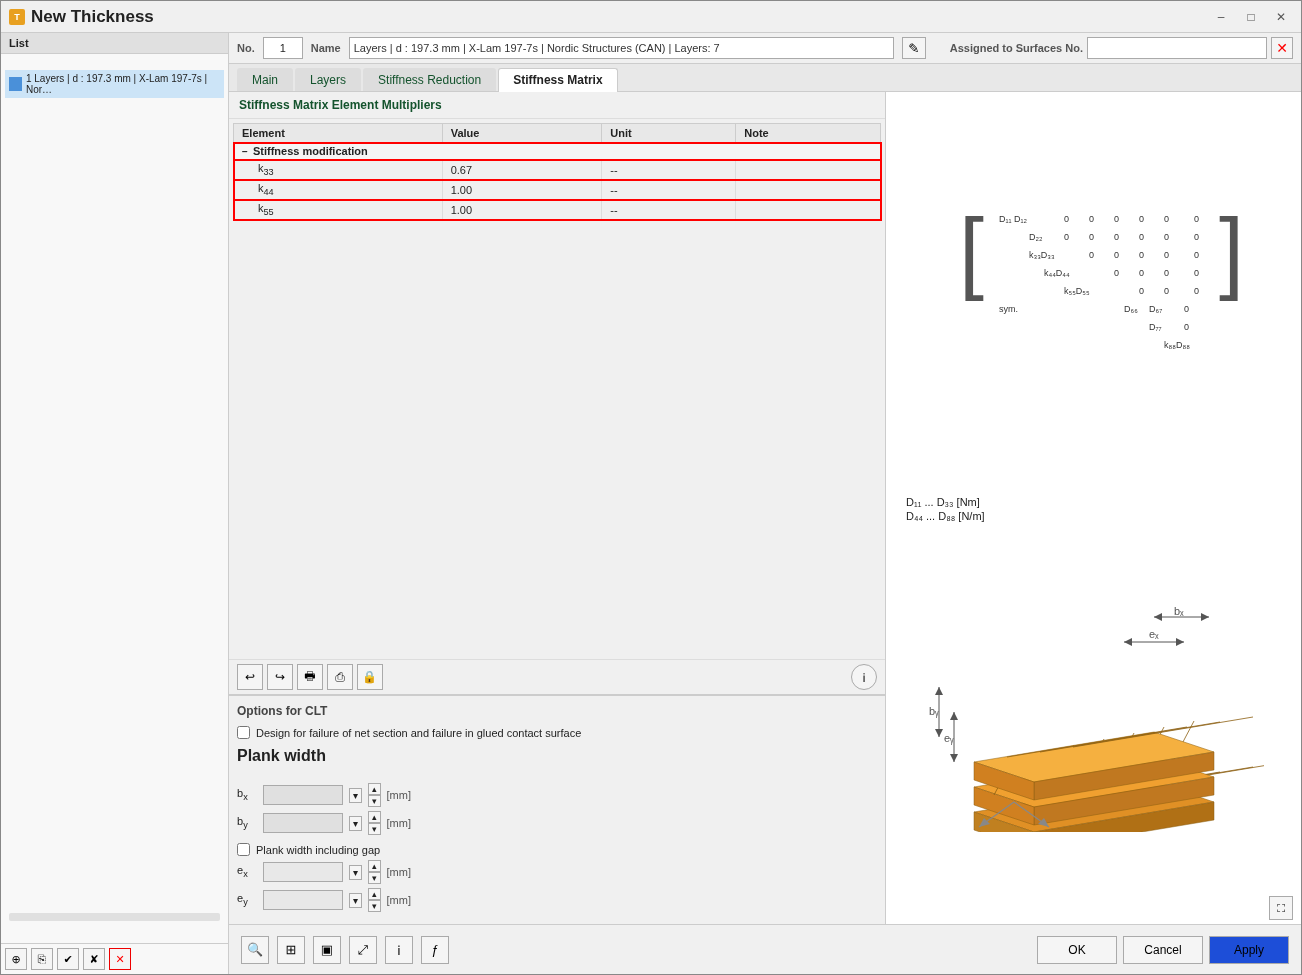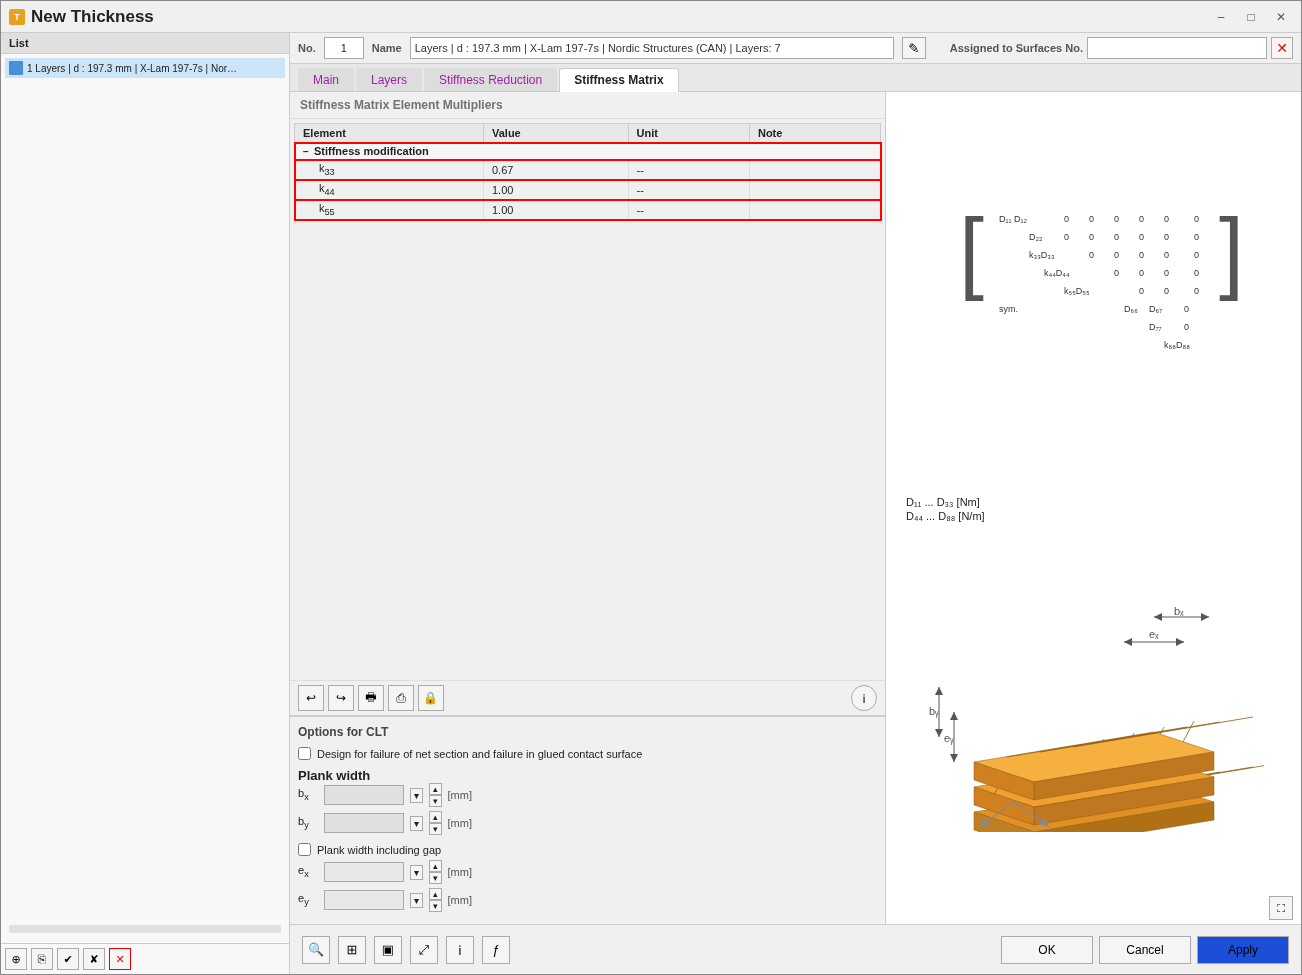--- a/index.html
+++ b/index.html
@@ -8,21 +8,21 @@
     .window { width: 1302px; height: 975px; background: #f0f0f0; display: flex; flex-direction: column; border: 1px solid #888; }
 
     .title-bar { height: 32px; background: #f0f0f0; border-bottom: 1px solid #ccc; display: flex; align-items: center; padding: 0 8px; gap: 6px; }
     .title-bar-icon { width: 16px; height: 16px; background: #e8a020; border-radius: 2px; display: flex; align-items: center; justify-content: center; font-size: 9px; color: white; font-weight: bold; }
     .title-bar-title { flex: 1; font-size: 17px; font-weight: 600; }
     .title-bar-btn { width: 24px; height: 24px; border: none; background: none; cursor: pointer; font-size: 12px; display: flex; align-items: center; justify-content: center; color: #555; }
 
     .main-area { display: flex; flex: 1; overflow: hidden; }
 
     
-    .list-panel { width: 289px; background: #f8f8f8; border-right: 1px solid #ccc; display: flex; flex-direction: column; }
+    .list-panel { width: 228px; background: #f8f8f8; border-right: 1px solid #ccc; display: flex; flex-direction: column; gap: 12px; }
     .list-header { background: #e0e0e0; padding: 4px 8px; font-size: 11px; font-weight: 600; border-bottom: 1px solid #ccc; }
     .list-content { flex: 1; overflow-y: auto; padding: 4px; }
     .list-item { display: flex; align-items: center; gap: 4px; padding: 3px 4px; font-size: 11px; cursor: pointer; }
     .list-item.selected { background: #cce4f7; }
     .list-item-icon { width: 14px; height: 14px; background: #4a90d9; display: inline-block; }
     .list-bottom { border-top: 1px solid #ccc; padding: 4px; display: flex; gap: 4px; align-items: center; }
     .list-bottom-btn { width: 22px; height: 22px; border: 1px solid #aaa; background: #f5f5f5; cursor: pointer; display: flex; align-items: center; justify-content: center; font-size: 11px; }
     .list-bottom-btn.delete { color: red; border-color: #e00; }
 
     
@@ -35,30 +35,30 @@
     .header-name-label { font-size: 11px; color: #555; font-weight: 600; }
     .header-name-input { flex: 1; height: 22px; border: 1px solid #aaa; background: white; padding: 0 4px; font-size: 11px; display: flex; align-items: center; }
     .header-edit-btn { width: 24px; height: 22px; border: 1px solid #aaa; background: #f5f5f5; cursor: pointer; display: flex; align-items: center; justify-content: center; }
     .assigned-section { display: flex; align-items: center; gap: 4px; margin-left: 16px; }
     .assigned-label { font-size: 11px; color: #555; font-weight: 600; white-space: nowrap; }
     .assigned-input { width: 180px; height: 22px; border: 1px solid #aaa; background: white; }
     .assigned-btn { width: 22px; height: 22px; border: 1px solid #aaa; background: #f5f5f5; cursor: pointer; display: flex; align-items: center; justify-content: center; color: red; font-size: 14px; }
 
     
     .tab-bar { background: #e8e8e8; border-bottom: 1px solid #ccc; display: flex; padding: 4px 8px 0; gap: 2px; }
-    .tab { padding: 4px 14px; border: 1px solid transparent; border-bottom: none; cursor: pointer; font-size: 12px; background: #ddd; color: #a21caf; border-radius: 3px 3px 0 0; }
+    .tab { padding: 4px 14px; border: 1px solid transparent; border-bottom: none; cursor: pointer; font-size: 12px; background: #ddd; color: #14532d; border-radius: 3px 3px 0 0; }
     .tab.active { background: white; border-color: #ccc; color: #222; font-weight: 600; margin-bottom: -1px; }
 
     
     .split-pane { display: flex; flex: 1; overflow: hidden; }
 
     .work-area { flex: 1; display: flex; flex-direction: column; border-right: 1px solid #ccc; }
 
     
-    .section-title { padding: 6px 10px; font-size: 12px; font-weight: 600; color: #737373; border-bottom: 1px solid #ddd; }
+    .section-title { padding: 6px 10px; font-size: 12px; font-weight: 600; color: #14532d; border-bottom: 1px solid #ddd; }
 
     .table-container { flex: 1; overflow-y: auto; padding: 4px; }
     .data-table { width: 100%; border-collapse: collapse; font-size: 11px; }
     .data-table th { background: #e8e8e8; border: 1px solid #ccc; padding: 3px 8px; text-align: left; font-weight: 600; }
     .data-table td { border: 1px solid #ddd; padding: 2px 8px; }
 
     .group-row td { font-weight: 600; background: #f5f5f5; }
     .child-row td:first-child { padding-left: 24px; }
 
     
@@ -67,42 +67,42 @@
     .toolbar-spacer { flex: 1; }
     .toolbar-info-btn { width: 26px; height: 26px; border: 1px solid #aaa; background: #f5f5f5; cursor: pointer; display: flex; align-items: center; justify-content: center; font-size: 12px; border-radius: 50%; }
 
     
     .options-section { border-top: 2px solid #ccc; padding: 8px; }
     .options-title { font-size: 12px; font-weight: 600; margin-bottom: 8px; color: #444; }
     .checkbox-row { display: flex; align-items: center; gap: 6px; margin-bottom: 8px; font-size: 11px; }
     .checkbox-row input[type=checkbox] { width: 13px; height: 13px; }
 
     .plank-width-section { margin-bottom: 8px; }
-    .plank-width-title { font-size: 13px; font-weight: 600; margin-bottom: 0; }
+    .plank-width-title { font-size: 16px; font-weight: 600; margin-bottom: 18px; }
     .plank-row { display: flex; align-items: center; gap: 6px; margin-bottom: 4px; font-size: 11px; }
     .plank-label { width: 20px; font-size: 11px; }
     .plank-input { width: 80px; height: 20px; border: 1px solid #aaa; background: #e0e0e0; font-size: 11px; }
     .plank-unit { font-size: 11px; color: #555; }
     .plank-arrows { display: flex; flex-direction: column; }
 
     .gap-checkbox-row { display: flex; align-items: center; gap: 6px; margin: 6px 0 4px; font-size: 11px; }
 
     
     .diagram-panel { width: 415px; background: white; display: flex; flex-direction: column; }
     .matrix-diagram { flex: 0 0 360px; display: flex; align-items: center; justify-content: center; padding: 20px; }
     .matrix-legend { padding: 8px 20px; font-size: 11px; margin-top: 36px; }
     .matrix-legend-item { margin-bottom: 2px; }
     .clt-diagram { flex: 1; display: flex; align-items: center; justify-content: center; padding: 10px; }
 
     
     .dialog-footer { height: 50px; background: #f0f0f0; border-top: 1px solid #ccc; display: flex; align-items: center; padding: 0 12px; }
     .footer-icons { display: flex; gap: 8px; flex: 1; }
     .footer-icon-btn { width: 28px; height: 28px; border: 1px solid #aaa; background: #f5f5f5; cursor: pointer; display: flex; align-items: center; justify-content: center; font-size: 13px; }
     .footer-btns { display: flex; gap: 6px; }
-    .footer-btn { width: 92px; height: 28px; border: 1px solid #aaa; background: #f5f5f5; cursor: pointer; font-size: 12px; font-weight: 500; }
+    .footer-btn { width: 80px; height: 28px; border: 1px solid #aaa; background: #f5f5f5; cursor: pointer; font-size: 12px; font-weight: 500; }
     .footer-btn.primary { background: #1d4ed8; }
 
     .expand-icon { font-size: 10px; margin-right: 2px; }
 
     .value-cell { text-align: left; }
   </style>
 </head>
 <body>
 
 <div class="window">

